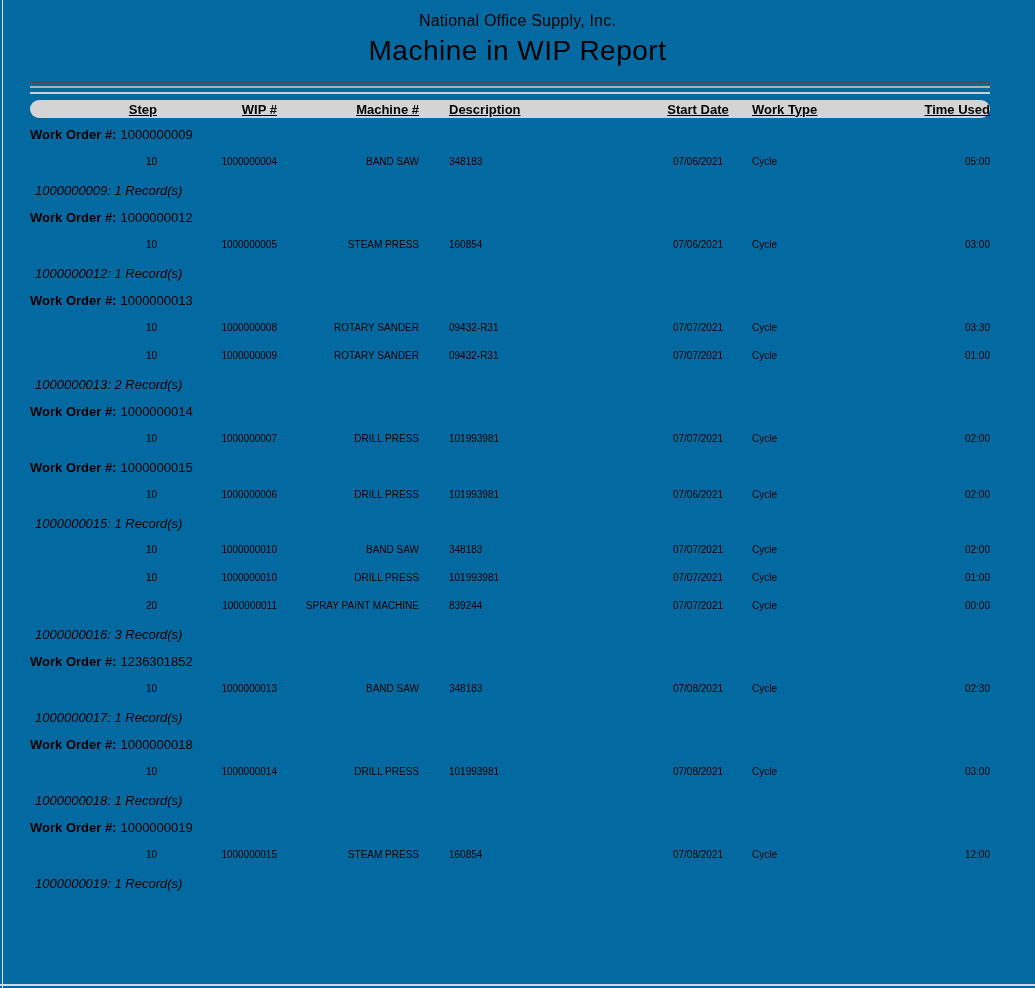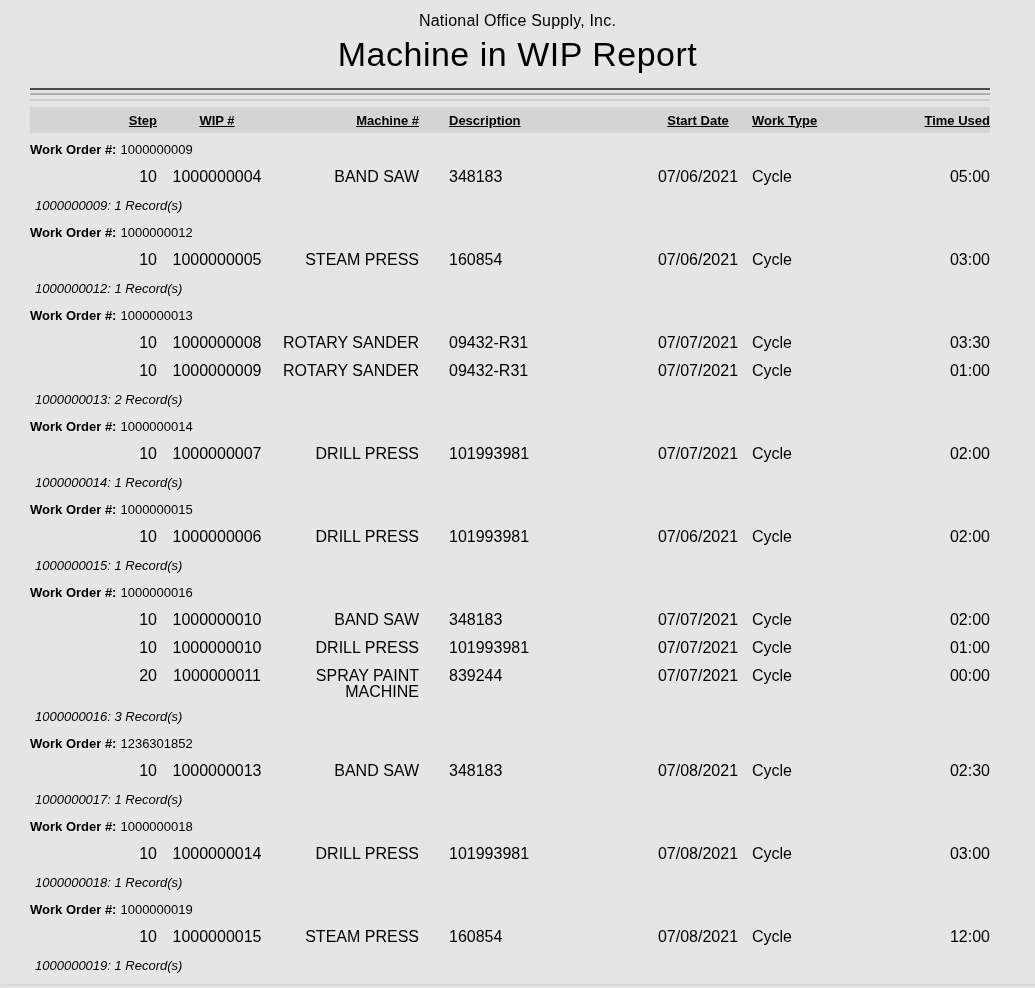--- a/index.html
+++ b/index.html
@@ -6,74 +6,75 @@
   html,body { background:#fff; }
   body {
     font-family:"Liberation Sans","DejaVu Sans",sans-serif;
     color:#000;
     width:1035px;
   }
   .page {
     position:relative;
     width:1035px;
     min-height:988px;
-    background:#e5e5e5;
+    background:#0369a1;
     overflow:hidden;
   }
   .edge-left {
     position:absolute; left:2px; top:0; width:1px; height:100%;
     background:var(--edge-line,#e3e3e3);
   }
   .report-header { text-align:center; padding-top:12px; }
   .company-name { font-size:16px; letter-spacing:0.2px; }
-  .report-title { font-size:34px; font-weight:400; margin-top:5px; letter-spacing:0.5px; }
+  .report-title { font-size:28px; font-weight:400; margin-top:5px; letter-spacing:0.5px; }
 
   .rule-block { margin:14px 45px 0 30px; }
   .rule-dark  { height:2px; background:var(--rule-dark,#4d4d4d); margin-bottom:3px; }
   .rule-mid   { height:2px; background:var(--rule-mid,#b0b0b0); margin-bottom:4px; }
   .rule-light { height:2px; background:var(--rule-light,#cfcfcf); }
 
   .table-area { margin:6px 45px 0 30px; width:960px; }
 
   .grid-row {
     display:grid;
     grid-template-columns:127px 120px 172px 195px 108px 148px 90px;
     width:960px;
   }
   .col-header-bar {
     background:var(--header-bar,#d4d4d4);
-    height:26px;
+    height:18px;
     align-items:center;
+    border-radius:11px;
   }
   .col-header {
     font-size:13px;
     font-weight:bold;
     text-decoration:underline;
     white-space:nowrap;
   }
   .c-step  { text-align:right; }
-  .c-wip   { text-align:center; }
+  .c-wip   { text-align:right; }
   .c-machine { text-align:right; padding-left:0; padding-right:30px; }
   .c-desc  { text-align:left; }
   .c-start { text-align:center; }
   .c-wtype { text-align:left; }
   .c-time  { text-align:right; }
 
   .wo-header {
     padding-top:9px;
     min-height:28px;
     font-size:13px;
   }
   .wo-label { font-weight:bold; }
   .wo-number { font-weight:normal; margin-left:4px; }
 
   .data-row {
     min-height:28px;
     padding-top:8px;
-    font-size:16px;
+    font-size:10px;
     line-height:16px;
     align-items:start;
   }
   .group-summary {
     padding-top:9px;
     min-height:27px;
     font-size:13px;
     font-style:italic;
     padding-left:5px;
   }
@@ -185,21 +186,20 @@
   <div class="grid-row data-row">
     <div class="c-step">10</div>
     <div class="c-wip">1000000007</div>
     <div class="c-machine">DRILL PRESS</div>
     <div class="c-desc">101993981</div>
     <div class="c-start">07/07/2021</div>
     <div class="c-wtype">Cycle</div>
     <div class="c-time">02:00</div>
   </div>
 </div>
-    <div class="group-summary">1000000014: 1 Record(s)</div>
   </div>
 
   <div>
     <div class="wo-header">
       <span class="wo-label">Work Order #:</span><span class="wo-number">1000000015</span>
     </div>
     <div>
   <div class="grid-row data-row">
     <div class="c-step">10</div>
     <div class="c-wip">1000000006</div>
@@ -207,23 +207,20 @@
     <div class="c-desc">101993981</div>
     <div class="c-start">07/06/2021</div>
     <div class="c-wtype">Cycle</div>
     <div class="c-time">02:00</div>
   </div>
 </div>
     <div class="group-summary">1000000015: 1 Record(s)</div>
   </div>
 
   <div>
-    <div class="wo-header">
-      <span class="wo-label">Work Order #:</span><span class="wo-number">1000000016</span>
-    </div>
     <div>
   <div class="grid-row data-row">
     <div class="c-step">10</div>
     <div class="c-wip">1000000010</div>
     <div class="c-machine">BAND SAW</div>
     <div class="c-desc">348183</div>
     <div class="c-start">07/07/2021</div>
     <div class="c-wtype">Cycle</div>
     <div class="c-time">02:00</div>
   </div>

